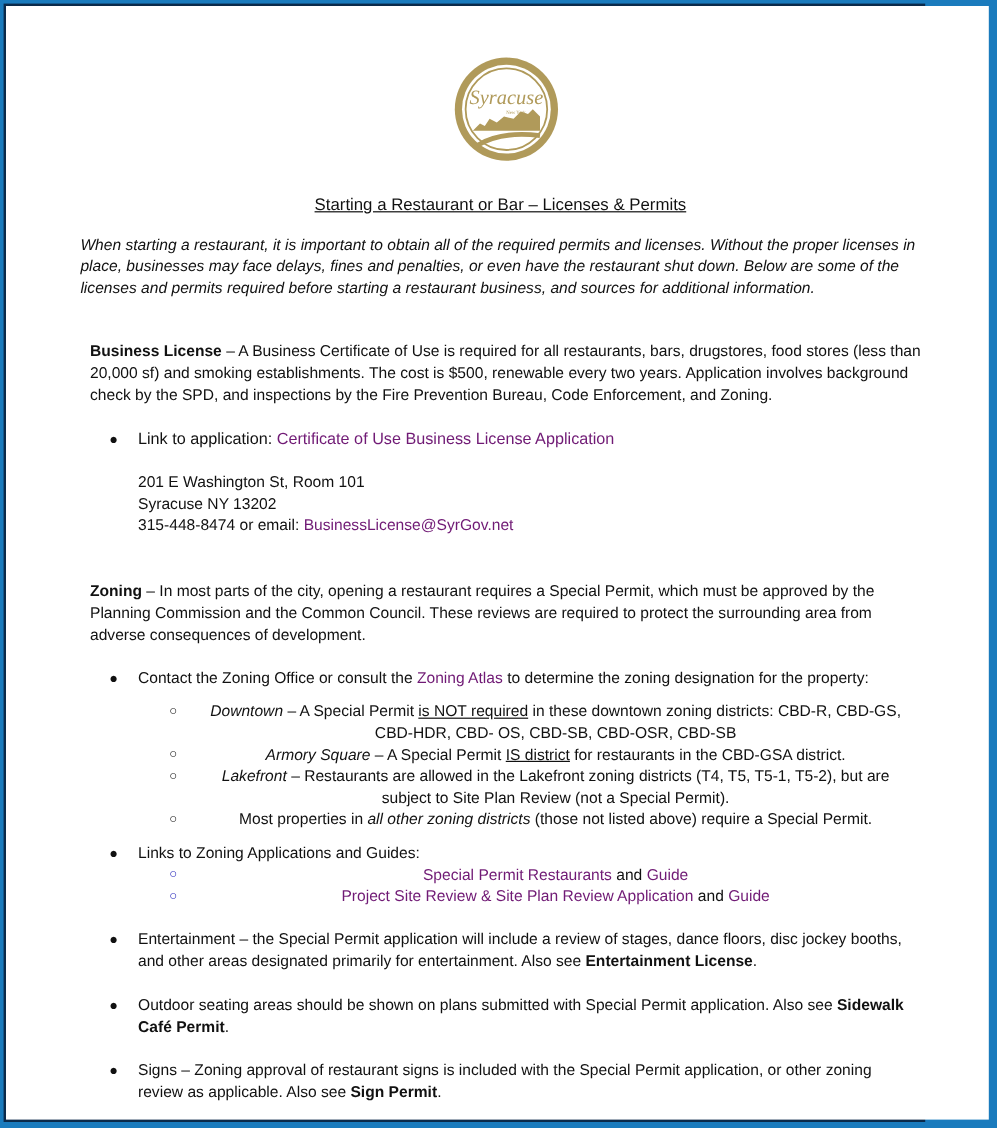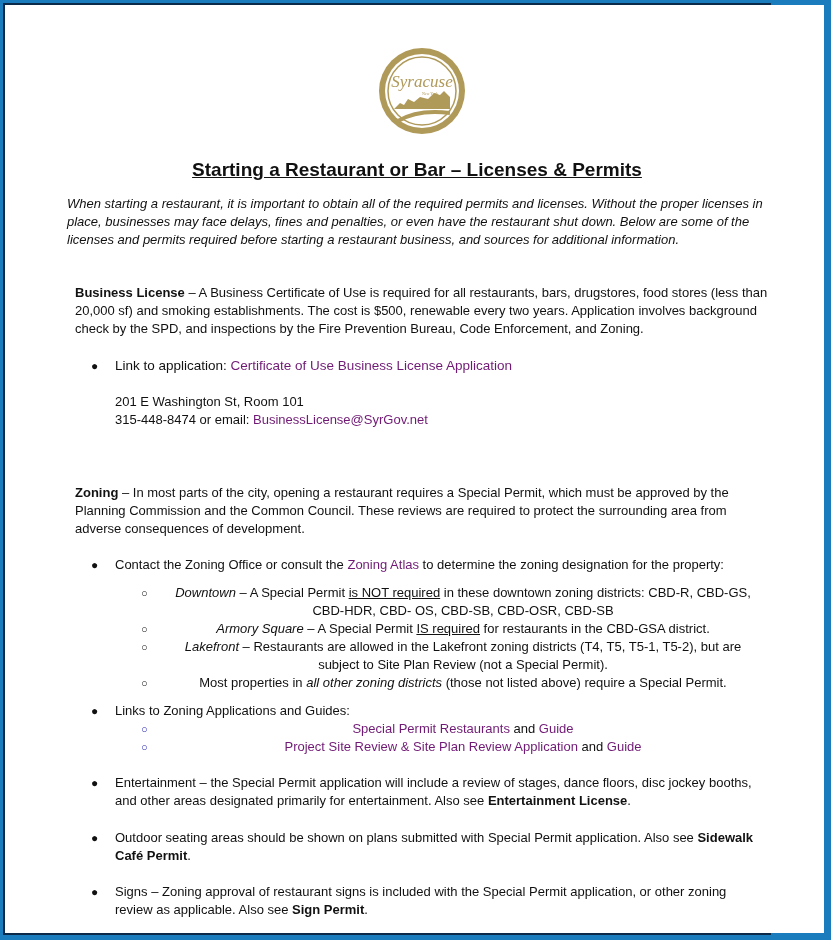--- a/index.html
+++ b/index.html
@@ -1,21 +1,21 @@
 <!DOCTYPE html>
 <html><head>
 <meta charset="utf-8">
 <style>
   html, body { margin:0; padding:0; }
   body { width:831px; height:940px; background:#1a7bbd; font-family:"Liberation Sans", sans-serif; }
   .frame { position:absolute; left:3px; top:3px; width:768px; height:932px; background:#0b2a4a; }
   .page { position:absolute; left:2px; top:2px; width:819px; height:928px; background:#fff; overflow:hidden; }
   .doc { position:absolute; left:62px; top:0; width:700px; color:#111; font-size:13px; line-height:18px; }
   .logo { position:absolute; left:311px; top:42px; width:88px; height:88px; }
-  .title { position:absolute; top:156px; left:0; width:700px; text-align:center; font-weight:bold; text-decoration:underline; font-size:19px; }
+  .title { position:absolute; top:156px; left:0; width:700px; text-align:center; font-weight:normal; text-decoration:underline; font-size:14px; }
   .intro { position:absolute; top:190px; left:0; width:700px; font-style:italic; }
   .p { position:absolute; left:8px; width:700px; }
   .b { font-weight:bold; }
   .link { color:#701a75; cursor:pointer; }
   .u { text-decoration:underline; }
   .i { font-style:italic; }
   .bullet { position:absolute; left:24px; }
   .bullet-text { position:absolute; left:48px; width:650px; }
   .sub { position:absolute; left:74px; }
   .sub-text { position:absolute; left:96px; width:600px;text-align:center; }
@@ -42,33 +42,34 @@
   <div class="title">Starting a Restaurant or Bar – Licenses &amp; Permits</div>
   <div class="intro">When starting a restaurant, it is important to obtain all of the required permits and licenses. Without the proper licenses in place, businesses may face delays, fines and penalties, or even have the restaurant shut down. Below are some of the licenses and permits required before starting a restaurant business, and sources for additional information.</div>
 
   <div class="p" style="top:279px"><span class="b">Business License</span><span> – A Business Certificate of Use is required for all restaurants, bars, drugstores, food stores (less than 20,000 sf) and smoking establishments. The cost is $500, renewable every two years. Application involves background check by the SPD, and inspections by the Fire Prevention Bureau, Code Enforcement, and Zoning.</span></div>
 
   <span class="bullet dot" style="top:352px">●</span>
   <div class="bullet-text" style="top:352px;font-size:13.5px"><span>Link to application: </span><span class="link">Certificate of Use Business License Application</span></div>
 
   <div class="bullet-text" style="top:388px">
     <div>201 E Washington St, Room 101</div>
+    <div>Syracuse NY 13202</div>
     <div><span>315-448-8474 or email: </span><span class="link">BusinessLicense@SyrGov.net</span></div>
   </div>
 
   <div class="p" style="top:479px"><span class="b">Zoning</span><span> – In most parts of the city, opening a restaurant requires a Special Permit, which must be approved by the Planning Commission and the Common Council. These reviews are required to protect the surrounding area from adverse consequences of development.</span></div>
 
   <span class="bullet dot" style="top:551px">●</span>
   <div class="bullet-text" style="top:551px"><span>Contact the Zoning Office or consult the </span><span class="link">Zoning Atlas</span><span> to determine the zoning designation for the property:</span></div>
 
   <span class="sub circ" style="top:579px">○</span>
   <div class="sub-text" style="top:579px"><span class="i">Downtown</span><span> – A Special Permit </span><span class="u">is NOT required</span><span> in these downtown zoning districts: CBD-R, CBD-GS, CBD-HDR, CBD- OS, CBD-SB, CBD-OSR, CBD-SB</span></div>
 
   <span class="sub circ" style="top:615px">○</span>
-  <div class="sub-text" style="top:615px"><span class="i">Armory Square</span><span> – A Special Permit </span><span class="u">IS required</span><span> for restaurants in the CBD-GSA district.</span></div>
+  <div class="sub-text" style="top:615px"><span class="i">Armory Square</span><span> – A Special Permit </span><span class="u">IS district</span><span> for restaurants in the CBD-GSA district.</span></div>
 
   <span class="sub circ" style="top:633px">○</span>
   <div class="sub-text" style="top:633px"><span class="i">Lakefront</span><span> – Restaurants are allowed in the Lakefront zoning districts (T4, T5, T5-1, T5-2), but are subject to Site Plan Review (not a Special Permit).</span></div>
 
   <span class="sub circ" style="top:669px">○</span>
   <div class="sub-text" style="top:669px"><span>Most properties in </span><span class="i">all other zoning districts</span><span> (those not listed above) require a Special Permit.</span></div>
 
   <span class="bullet dot" style="top:697px">●</span>
   <div class="bullet-text" style="top:697px">Links to Zoning Applications and Guides:</div>
 

